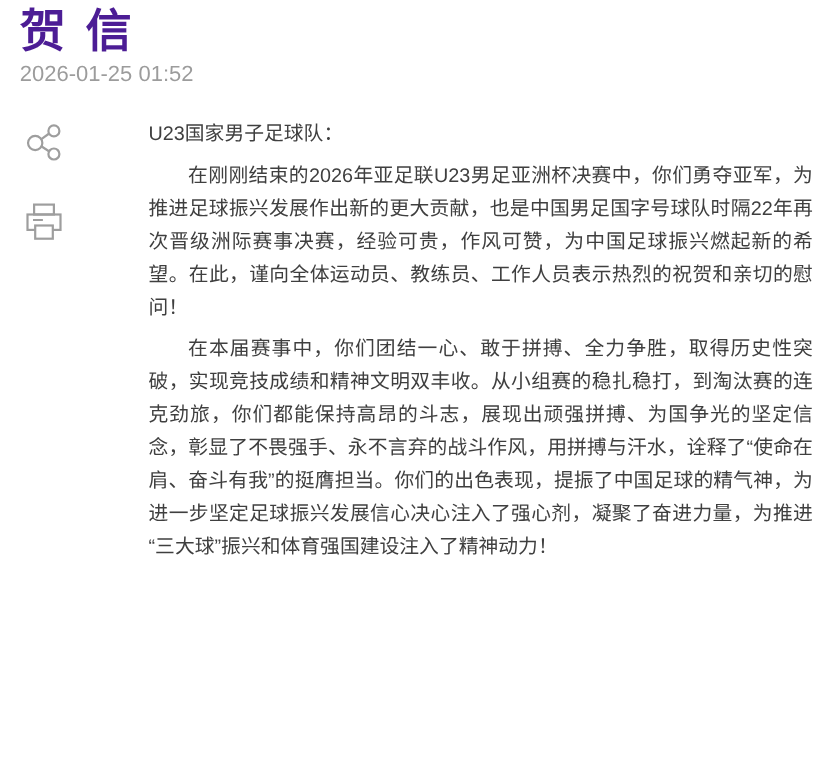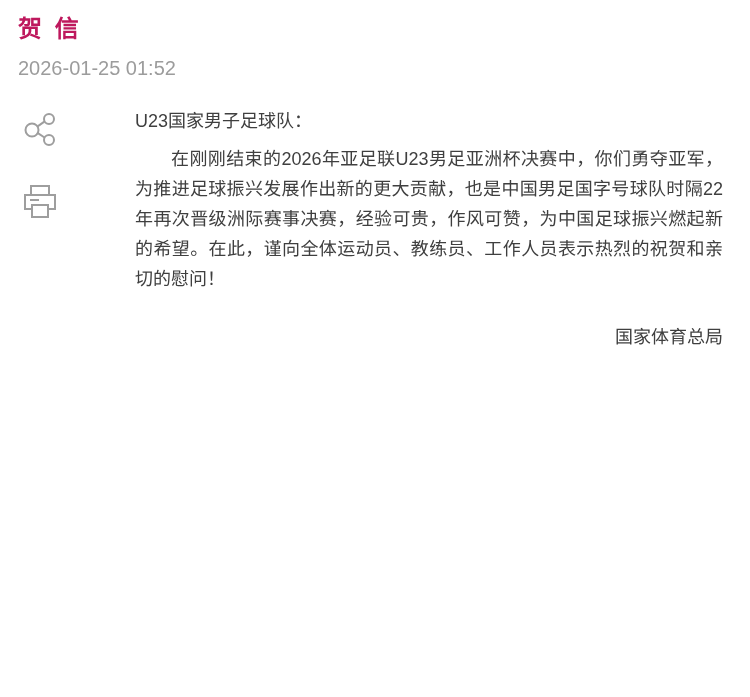--- a/index.html
+++ b/index.html
@@ -19,24 +19,24 @@
     height: 697px;
     background: #ffffff;
     box-sizing: border-box;
   }
   
   .article-header {
     padding: 10px 0 0 18px;
   }
   .article-title {
     margin: 0;
-    font-size: 24px;
+    font-size: 42px;
     line-height: 38px;
     font-weight: 700;
-    color: #be185d;
+    color: #4c1d95;
     letter-spacing: 3px;
   }
   .article-timestamp {
     margin-top: 12px;
     font-size: 20px;
     line-height: 16px;
     color: #9c9c9c;
   }
   
   .content {
@@ -63,21 +63,21 @@
   }
   .tool-btn svg {
     display: block;
     width: 36px;
     height: 38px;
   }
   
   .letter {
     flex: 1 1 auto;
     box-sizing: border-box;
-    padding-right: 27px;
+    padding-right: 11px;
     font-size: 18px;
     line-height: 30px;
     color: #3f3f3f;
     text-align: justify;
   }
   .salutation {
     margin: 0;
   }
   .letter p.para {
     margin: 8px 0 0 0;
@@ -123,21 +123,18 @@
             <line x1="8" y1="17" x2="17" y2="17"></line>
             <rect x="10" y="22" width="16" height="12" fill="#ffffff"></rect>
           </svg>
         </span>
       </button>
     </aside>
 
     <article class="letter">
       <p class="salutation">U23国家男子足球队：</p>
       <p class="para">在刚刚结束的2026年亚足联U23男足亚洲杯决赛中，你们勇夺亚军，为推进足球振兴发展作出新的更大贡献，也是中国男足国字号球队时隔22年再次晋级洲际赛事决赛，经验可贵，作风可赞，为中国足球振兴燃起新的希望。在此，谨向全体运动员、教练员、工作人员表示热烈的祝贺和亲切的慰问！</p>
+      <p class="para">在本届赛事中，你们团结一心、敢于拼搏、全力争胜，取得历史性突破，实现竞技成绩和精神文明双丰收。从小组赛的稳扎稳打，到淘汰赛的连克劲旅，你们都能保持高昂的斗志，展现出顽强拼搏、为国争光的坚定信念，彰显了不畏强手、永不言弃的战斗作风，用拼搏与汗水，诠释了“使命在肩、奋斗有我”的挺膺担当。你们的出色表现，提振了中国足球的精气神，为进一步坚定足球振兴发展信心决心注入了强心剂，凝聚了奋进力量，为推进“三大球”振兴和体育强国建设注入了精神动力！</p>
 
-      <div class="signature-block">
-        <p class="signature-name">国家体育总局</p>
-
-      </div>
     </article>
 
   </div>
 </div>
 
 </body></html>

